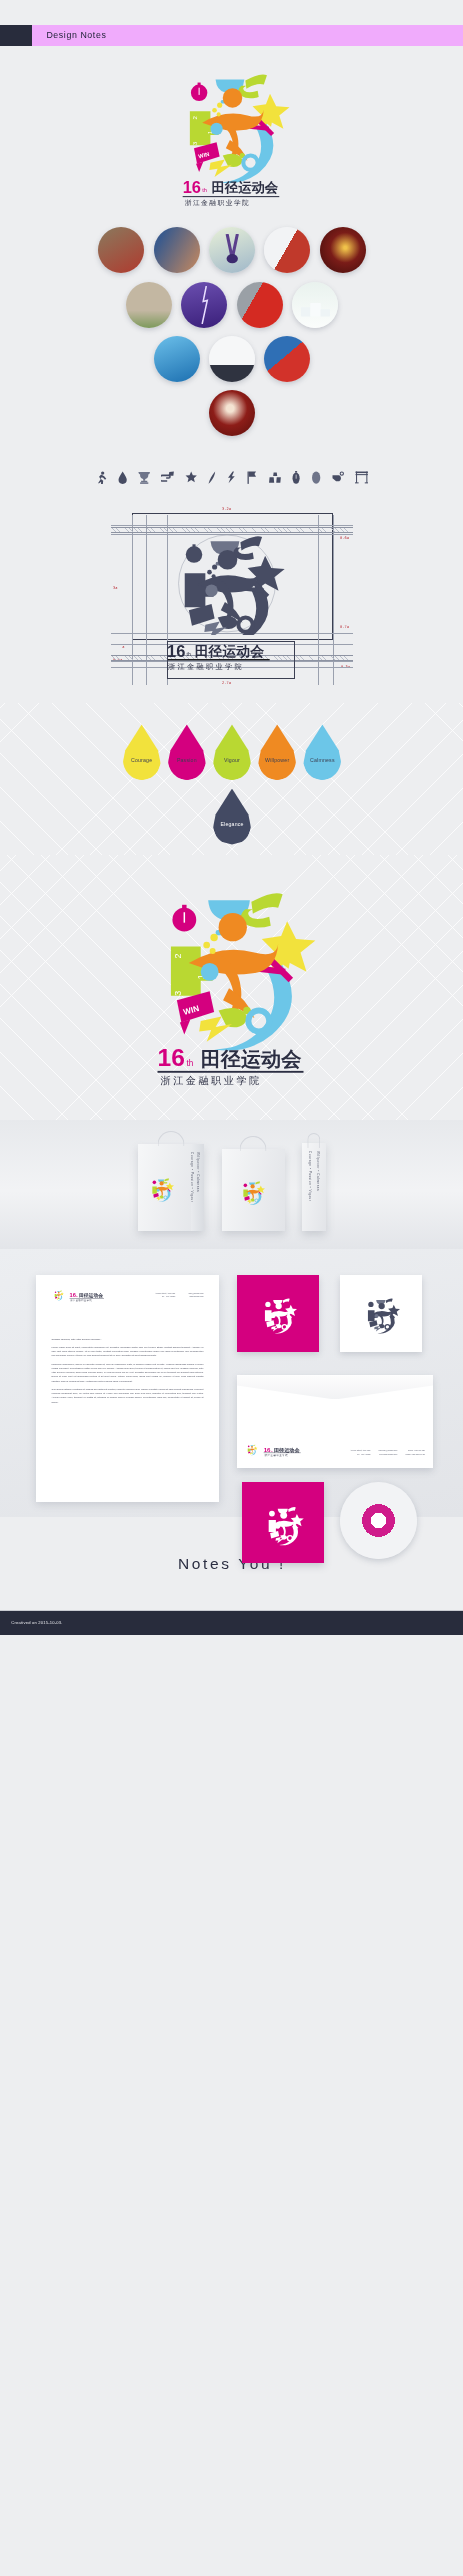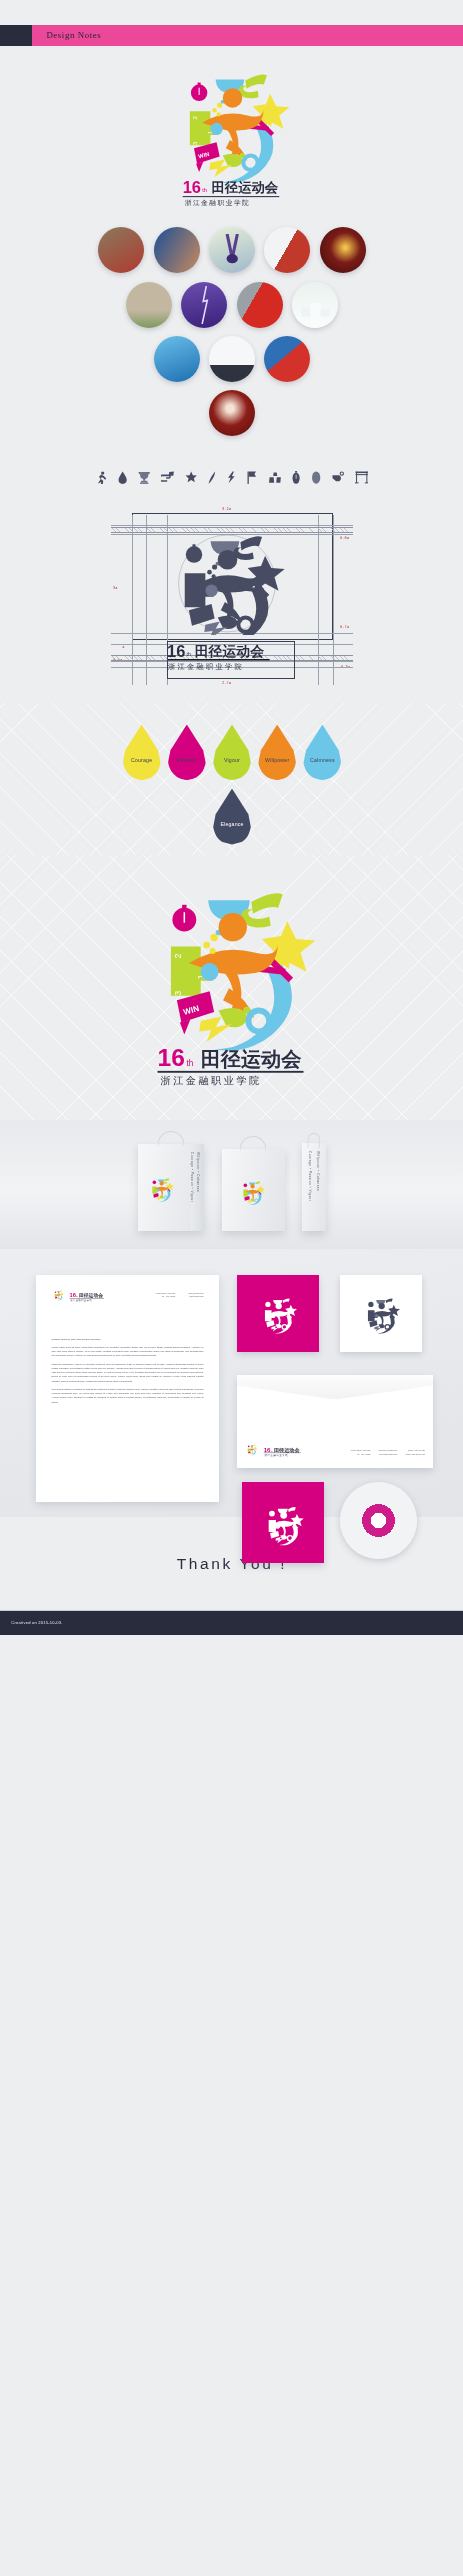--- a/index.html
+++ b/index.html
@@ -6,21 +6,21 @@
   html,body { background:#edeef0; }
   body {
     width:464px; height:3008px; position:relative;
     font-family:"Liberation Sans", sans-serif;
     color:#2b2e42; overflow:hidden;
   }
   .page { width:464px; position:relative; }
 
   
   .topgap { height:25px; background:#edeef0; }
-  .header { height:20.6px; display:flex; align-items:stretch; background:#ec4899;font-family:Liberation Serif, serif; }
+  .header { height:20.6px; display:flex; align-items:stretch; background:#f0abfc; }
   .header-sq { width:32px; background:#282c3c; }
   .header-title { flex:1; display:flex; align-items:center; padding-left:14.4px;
     font-size:8.8px; letter-spacing:0.6px; color:#22243a; font-weight:400; }
   .hdr-rule { height:0.5px; background:#dcdde0; }
 
   
   .sec { position:relative; width:464px; background:#edeef0; }
 
   
   .logo-wrap { display:flex; justify-content:center; align-items:center; }
@@ -671,21 +671,21 @@
           <path d="M108 104 q30 14 34 48 q4 34 -22 44 q18 -22 10 -46 q-8 -26 -34 -34 z"></path>
           <circle cx="100" cy="130" r="12"></circle>
           <path d="M112 182 q22 -8 34 2 q8 8 0 16 q-10 8 -24 2 z"></path>
           <path d="M88 196 l28 -6 l-8 14 l22 -4 l-34 24 l6 -16 l-16 2 z"></path>
           <circle cx="166" cy="196" r="14" fill="none" stroke="#fff" stroke-width="8"></circle>
         </g>
       </svg>
     </div>
   </div>
 
-  <div class="thanks">Thank You !</div>
+  <div class="thanks">Notes You !</div>
 
   <div class="footrule"></div>
   <div class="footer">
     <span>Creatived on 2015-10-03.</span>
   </div>
 
 </div>
 
 
 </body></html>

